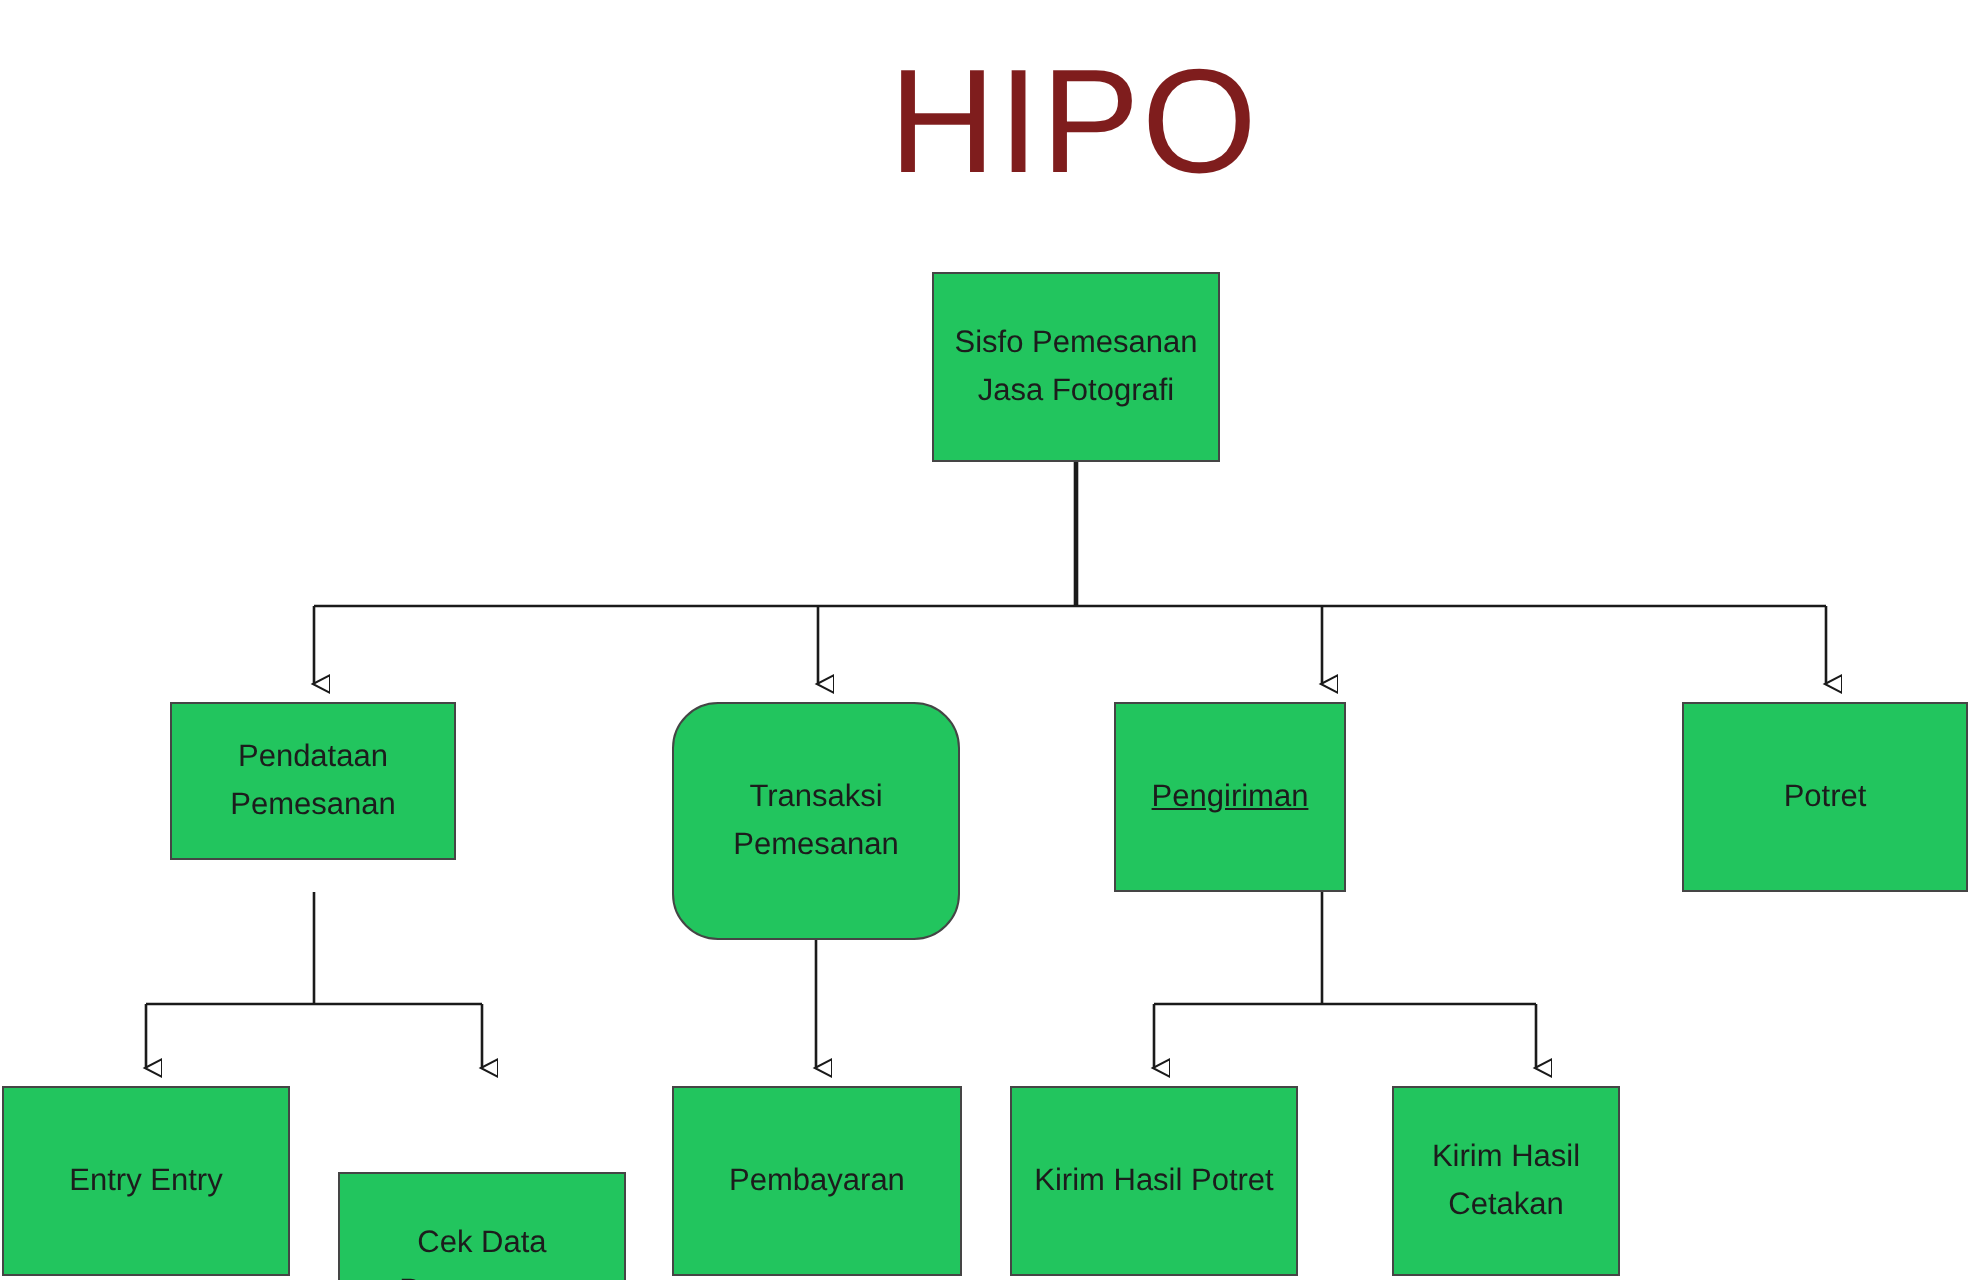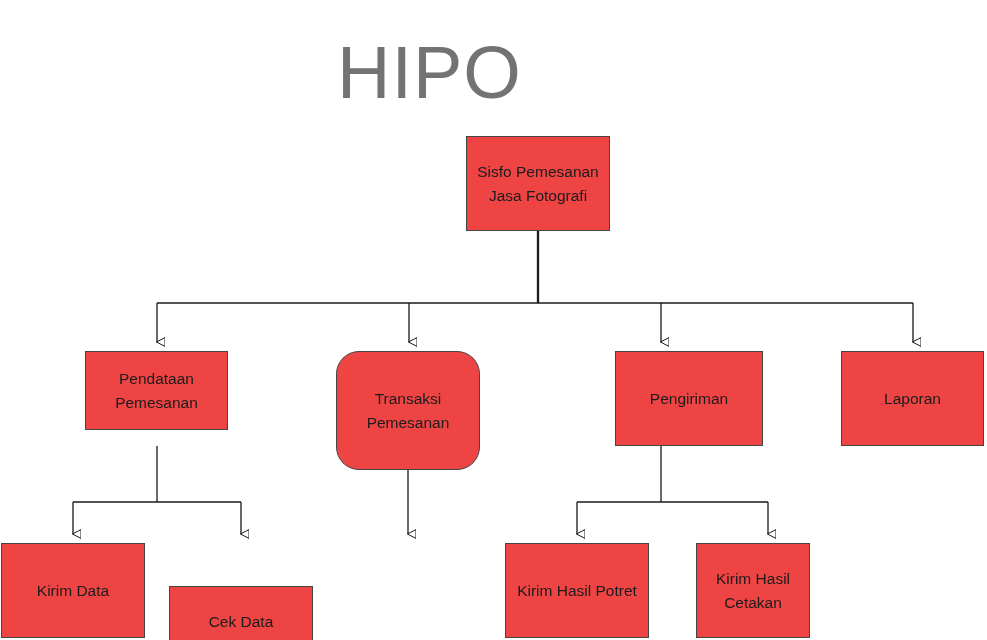--- a/index.html
+++ b/index.html
@@ -9,48 +9,47 @@
     height: 640px;
     background: #ffffff;
     font-family: "Liberation Sans", sans-serif;
     overflow: hidden;
   }
   .diagram-title {
     position: absolute;
     left: 337px;
     top: 24px;
     width: 400px;
-    text-align: left;
+    text-align: center;
     font-size: 74px;
     line-height: 1.0;
     font-weight: 400;
-    color: #737373;
+    color: #7f1d1d;
     letter-spacing: 1px;
-    margin-top: 12px;
   }
   .node {
     position: absolute;
     box-sizing: border-box;
     border: 1.6px solid #454545;
-    background: #ef4444;
+    background: #22c55e;
     display: flex;
     align-items: center;
     justify-content: center;
     text-align: center;
     font-size: 15.5px;
     line-height: 1.5;
     color: #1c1c1c;
     white-space: pre-line;
     padding: 2px 4px;
   }
   
   #node-root       { left: 466px; top: 136px; width: 144px; height: 95px; }
   #node-pendataan  { left:  85px; top: 351px; width: 143px; height: 79px; }
   #node-transaksi  { left: 336px; top: 351px; width: 144px; height: 119px; border-radius: 23px; }
-  #node-pengiriman { left: 615px; top: 351px; width: 148px; height: 95px; }
+  #node-pengiriman { left: 557px; top: 351px; width: 116px; height: 95px; text-decoration: underline; }
   #node-laporan    { left: 841px; top: 351px; width: 143px; height: 95px; }
   #node-entry      { left:   1px; top: 543px; width: 144px; height: 95px; }
   #node-cek        { left: 169px; top: 543px; width: 144px; height: 95px; margin-top: 43px; }
   #node-pembayaran { left: 336px; top: 543px; width: 145px; height: 95px; }
   #node-potret     { left: 505px; top: 543px; width: 144px; height: 95px; }
   #node-cetakan    { left: 696px; top: 543px; width: 114px; height: 95px; }
   .connector-layer {
     position: absolute;
     left: 0; top: 0;
     width: 987px; height: 640px;
@@ -99,26 +98,27 @@
 Jasa Fotografi</div>
 
   <div class="node" id="node-pendataan">Pendataan
 Pemesanan</div>
 
   <div class="node" id="node-transaksi">Transaksi
 Pemesanan</div>
 
   <div class="node" id="node-pengiriman">Pengiriman</div>
 
-  <div class="node" id="node-laporan">Laporan</div>
+  <div class="node" id="node-laporan">Potret</div>
 
-  <div class="node" id="node-entry">Kirim Data</div>
+  <div class="node" id="node-entry">Entry Entry</div>
 
   <div class="node" id="node-cek">Cek Data
 Pemesanan</div>
 
+  <div class="node" id="node-pembayaran">Pembayaran</div>
 
   <div class="node" id="node-potret">Kirim Hasil Potret</div>
 
   <div class="node" id="node-cetakan">Kirim Hasil
 Cetakan</div>
 
 </div>
 
 </body></html>

